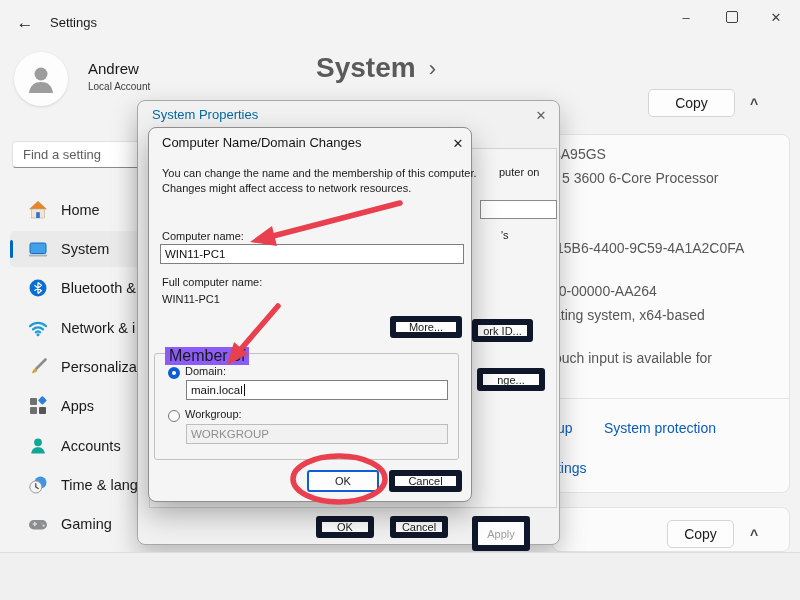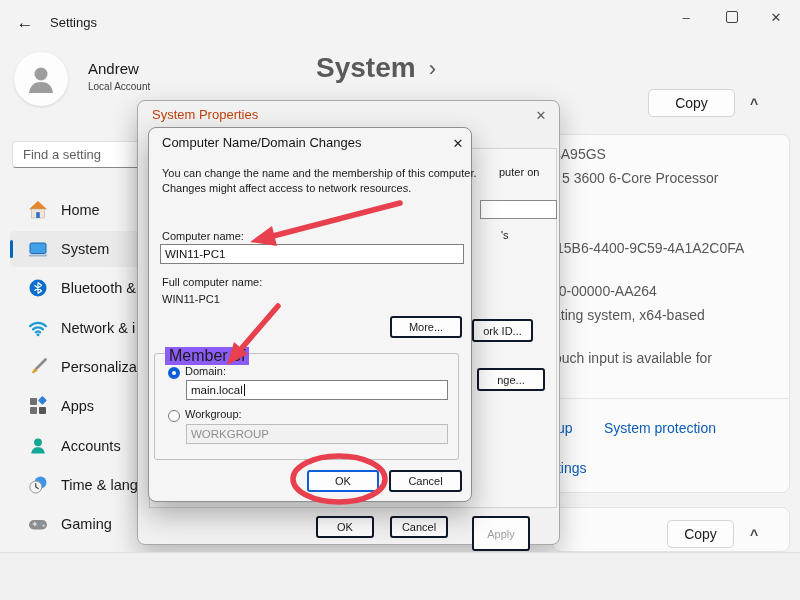--- a/index.html
+++ b/index.html
@@ -42,27 +42,27 @@
   .copy-top{left:648px;top:89px;}
   .copy-bottom{left:667px;top:520px;width:67px;}
   .chev{width:24px;height:24px;display:flex;align-items:center;justify-content:center;font-size:14px;font-weight:700;color:#454545;cursor:pointer;}
   .chev-top{left:742px;top:92px;}
   .chev-bottom{left:742px;top:523px;}
   .spec{font-size:14px;color:#575757;white-space:nowrap;}
   .lnk{font-size:14px;font-weight:500;color:#0b5cb8;white-space:nowrap;cursor:pointer;}
 
   
   .sysprops{left:137px;top:100px;width:423px;height:445px;background:#f1f1f1;border:1px solid #a8a8a8;border-radius:8px;box-shadow:0 10px 26px rgba(0,0,0,.25);z-index:10;box-sizing:border-box;}
-  .sysprops .ttl{left:14px;top:6px;font-size:13px;color:#c2410c;}
+  .sysprops .ttl{left:14px;top:6px;font-size:13px;color:#0369a1;}
   .dlg-x{width:26px;height:20px;display:flex;align-items:center;justify-content:center;font-size:13px;color:#5f5f5f;cursor:pointer;}
   .sysprops .dlg-x{left:390px;top:4px;}
   .tabpage{left:11px;top:47px;width:408px;height:360px;background:#f5f5f5;border:1px solid #d2d2d2;box-sizing:border-box;}
   .frag-txt{font-size:11px;color:#1a1a1a;white-space:nowrap;}
   .frag-input{left:330px;top:51px;width:75px;height:17px;background:#fff;border:1px solid #8a8a8a;}
-  .sm-btn{background:#fdfdfd;border:2px solid #0f172a;border-radius:3px;display:flex;align-items:center;justify-content:center;font-size:11px;color:#1a1a1a;box-sizing:border-box;cursor:pointer;}
+  .sm-btn{background:#fdfdfd;border:6px solid #0f172a;border-radius:3px;display:flex;align-items:center;justify-content:center;font-size:11px;color:#1a1a1a;box-sizing:border-box;cursor:pointer;}
   .gray-txt{color:#9d9d9d;}
 
   .cndlg{left:148px;top:127px;width:324px;height:375px;background:#f5f5f5;border:1px solid #8f8f8f;border-radius:8px;box-shadow:0 12px 28px rgba(0,0,0,.3);z-index:20;box-sizing:border-box;}
   .cndlg .ttl{left:13px;top:7px;font-size:13px;color:#151515;}
   .cndlg .dlg-x{left:296px;top:5px;color:#262626;}
   .dtext{font-size:11px;color:#1a1a1a;white-space:nowrap;}
   .field{background:#fff;border:1px solid #7f7f7f;box-sizing:border-box;font-size:11.5px;color:#111;display:flex;align-items:center;padding:0 4px;}
   .groupbox{left:5px;top:225px;width:303px;height:105px;border:1px solid #c2c2c2;border-radius:3px;}
   .legend{left:10px;top:-7px;background:#8b5cf6;padding:0 4px;font-size:16px;color:#1a1a1a;}
   .radio{width:12px;height:12px;border-radius:50%;box-sizing:border-box;cursor:pointer;}

